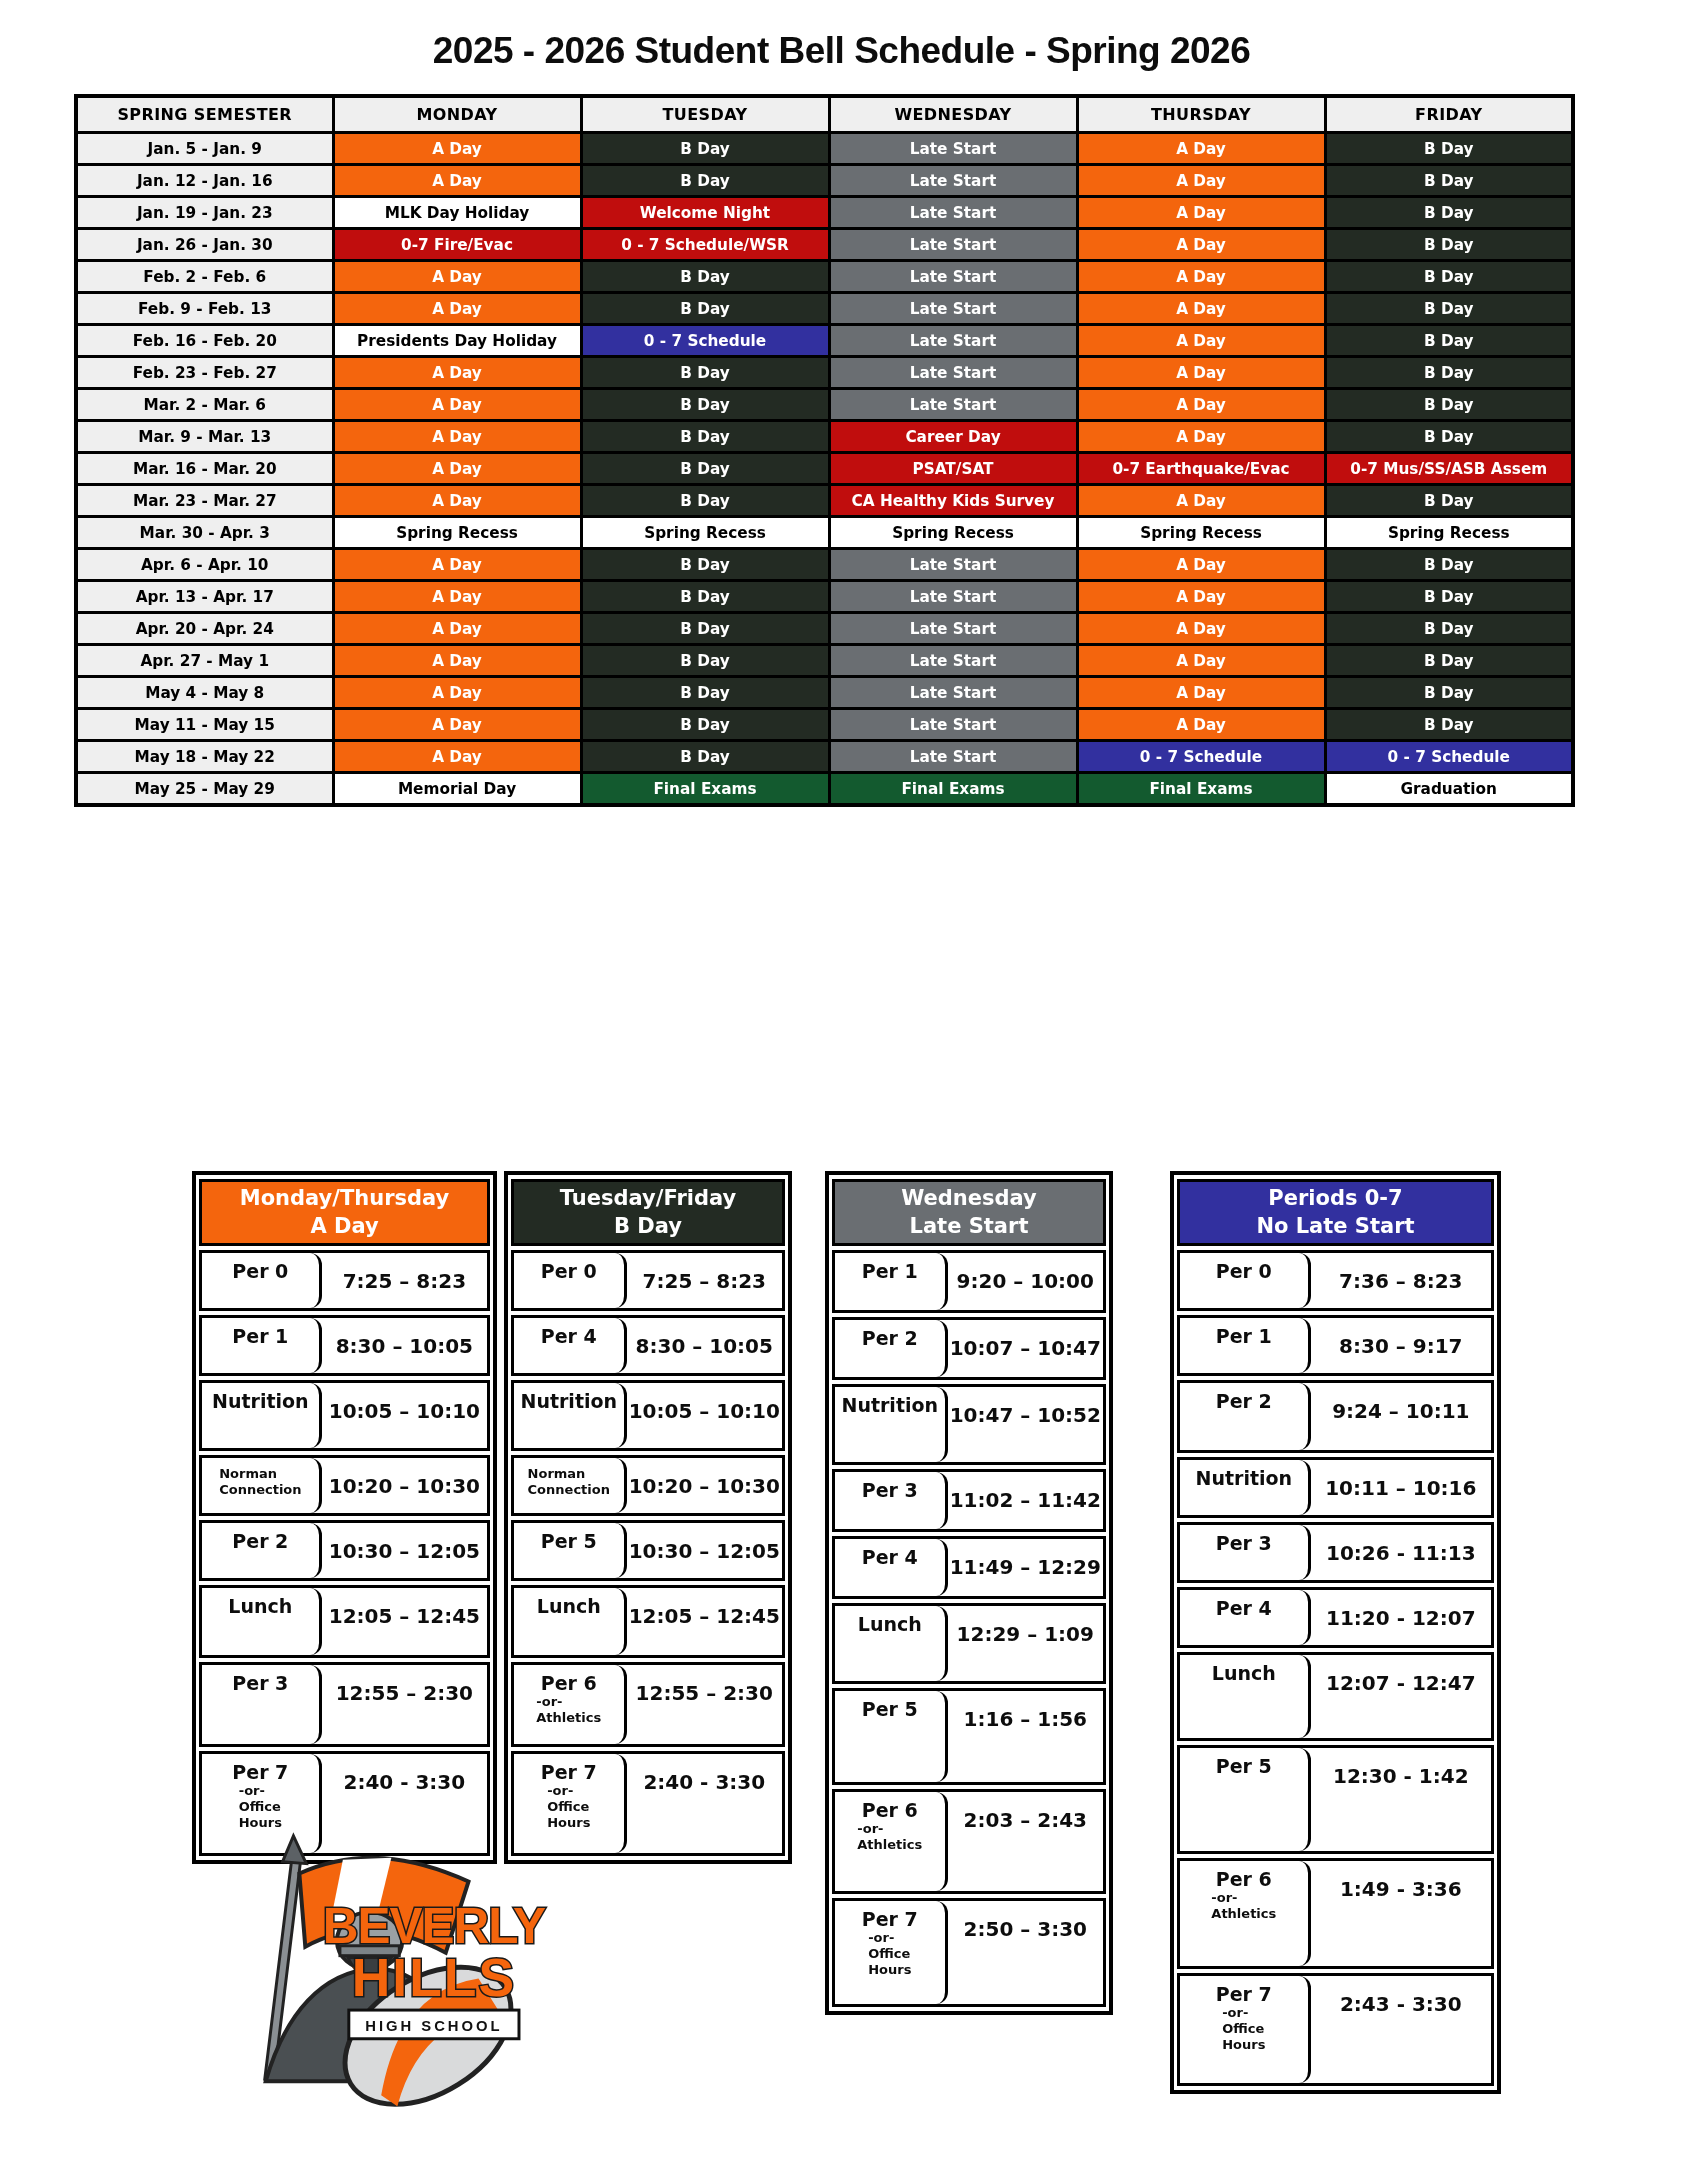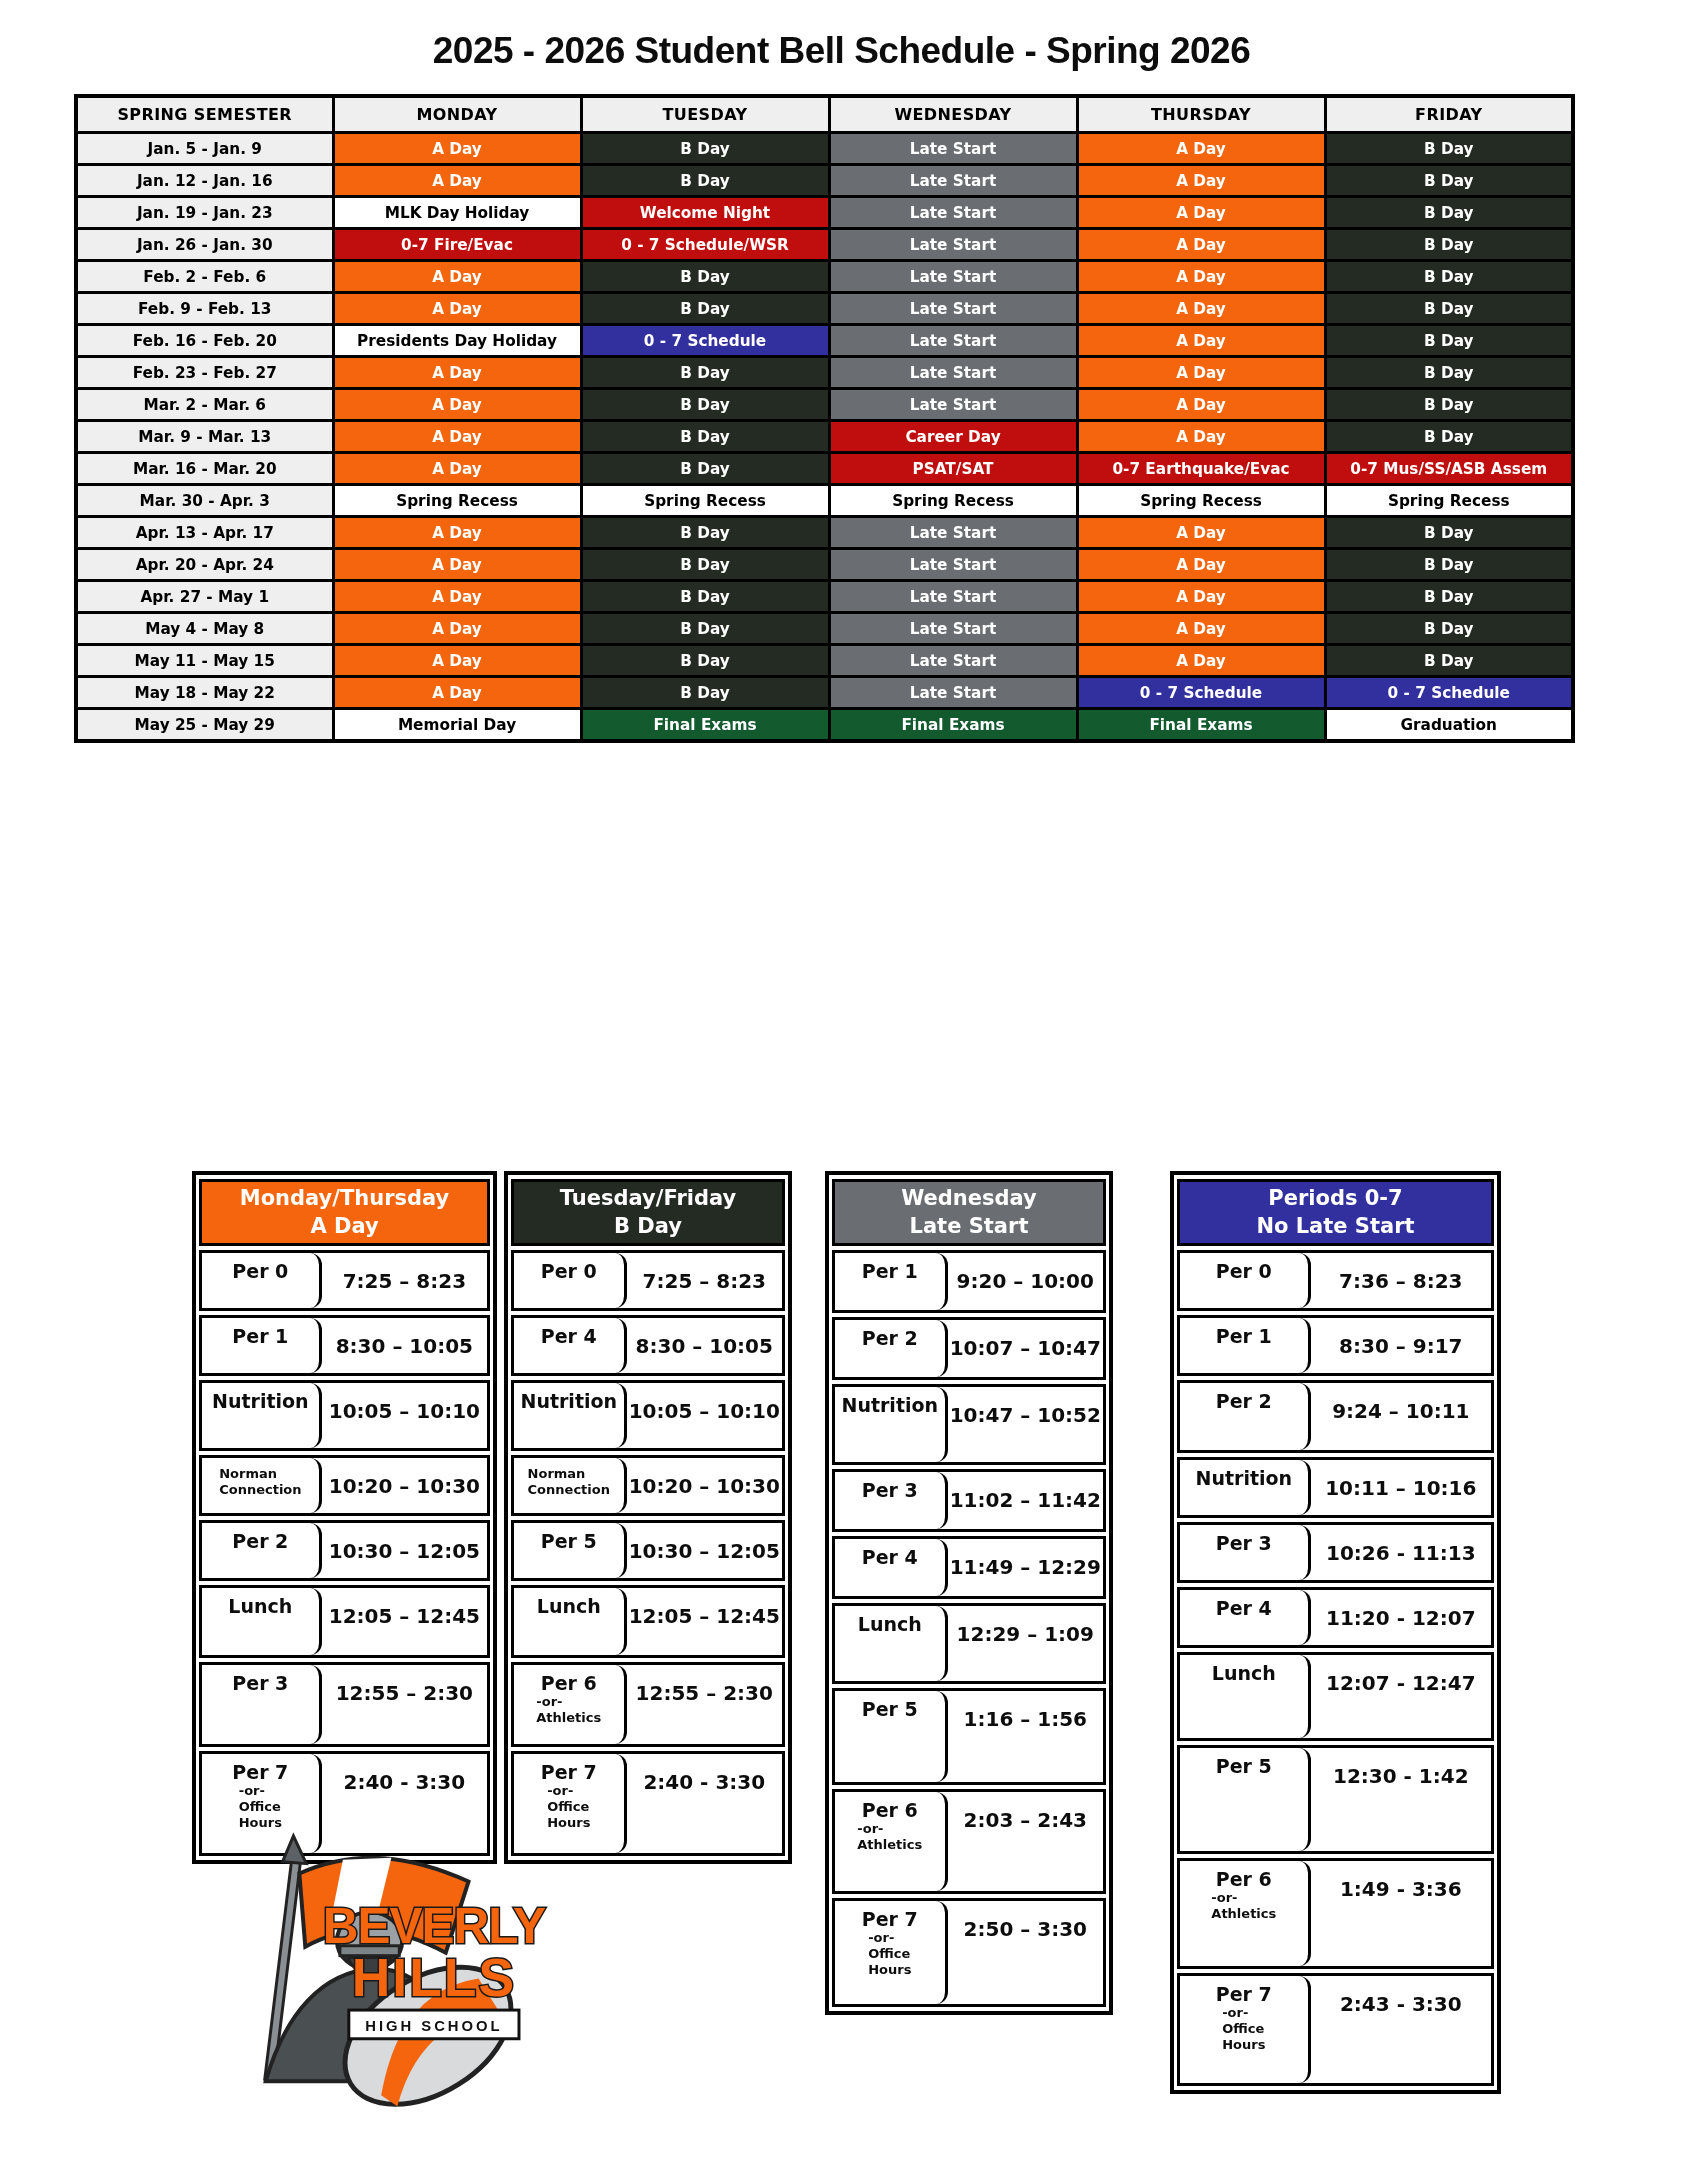--- a/index.html
+++ b/index.html
@@ -194,26 +194,42 @@
         </tr>
         <tr>
           <td class="week">Mar. 16 - Mar. 20</td>
           <td class="c-a">A Day</td>
           <td class="c-b">B Day</td>
           <td class="c-red">PSAT/SAT</td>
           <td class="c-red xs">0-7 Earthquake/Evac</td>
           <td class="c-red xs">0-7 Mus/SS/ASB Assem</td>
         </tr>
         <tr>
+          <td class="week">Mar. 23 - Mar. 27</td>
+          <td class="c-a">A Day</td>
+          <td class="c-b">B Day</td>
+          <td class="c-red xs">CA Healthy Kids Survey</td>
+          <td class="c-a">A Day</td>
+          <td class="c-b">B Day</td>
+        </tr>
+        <tr>
           <td class="week">Mar. 30 - Apr. 3</td>
           <td class="c-white">Spring Recess</td>
           <td class="c-white">Spring Recess</td>
           <td class="c-white">Spring Recess</td>
           <td class="c-white">Spring Recess</td>
           <td class="c-white">Spring Recess</td>
+        </tr>
+        <tr>
+          <td class="week">Apr. 6 - Apr. 10</td>
+          <td class="c-a">A Day</td>
+          <td class="c-b">B Day</td>
+          <td class="c-late">Late Start</td>
+          <td class="c-a">A Day</td>
+          <td class="c-b">B Day</td>
         </tr>
         <tr>
           <td class="week">Apr. 13 - Apr. 17</td>
           <td class="c-a">A Day</td>
           <td class="c-b">B Day</td>
           <td class="c-late">Late Start</td>
           <td class="c-a">A Day</td>
           <td class="c-b">B Day</td>
         </tr>
         <tr>

